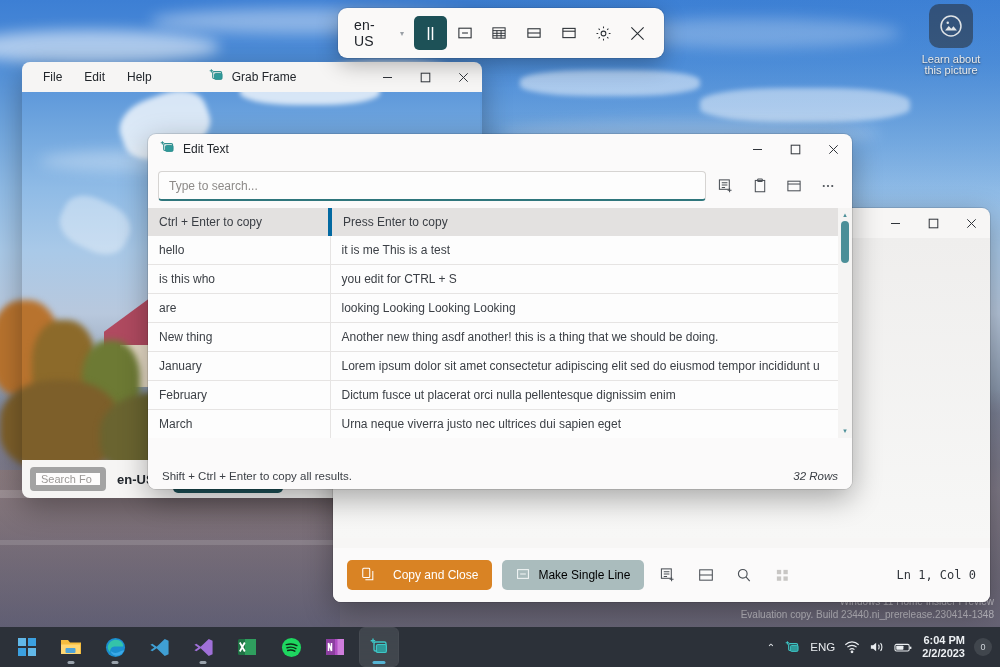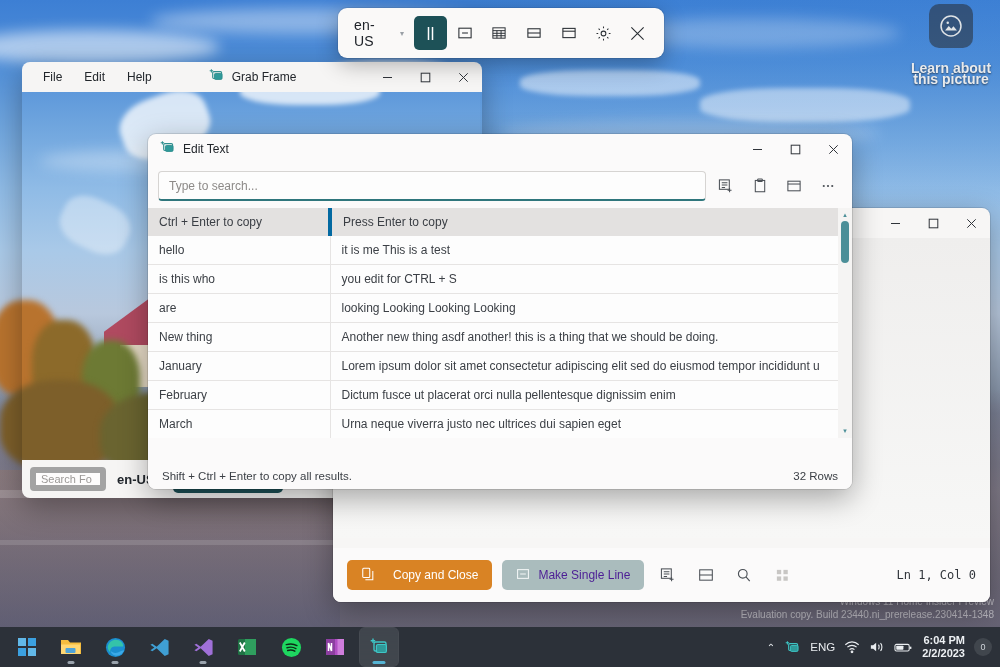--- a/index.html
+++ b/index.html
@@ -47,22 +47,22 @@
            width:7px;height:3px;border-radius:2px; background:#9aa3ad; }
   .tb-dot.on{ background:#55b4d4; width:13px; }
   #tb-right{ display:flex; align-items:center; gap:9px; padding-right:8px; color:#e9ecef; font-size:11px; }
   #tb-clock{ text-align:right; line-height:13px; font-size:11px; color:#eef1f4;font-weight:bold; }
   .sysicon{ display:flex; align-items:center; justify-content:center; }
 
   
   #learn{ position:absolute; right:8px; top:4px; width:82px; text-align:center; }
   #learn .chip{ width:44px;height:44px;border-radius:10px;background:rgba(40,44,50,0.55);
     margin:0 auto; display:flex;align-items:center;justify-content:center; }
-  #learn .cap{ margin-top:15px; font-size:14px; line-height:11px; color:#e8eaec;
-    text-shadow:0 1px 2px rgba(0,0,0,.6);font-weight:bold; }
+  #learn .cap{ margin-top:6px; font-size:11px; line-height:11px; color:#e8eaec;
+    text-shadow:0 1px 2px rgba(0,0,0,.6); }
 
   
   #watermark{ position:absolute; right:6px; bottom:46px; text-align:right;
     font-size:10px; line-height:13px; color:rgba(255,255,255,0.52); }
 
   
   .win{ position:absolute; background:#f6f5f4; border-radius:8px;
         box-shadow:0 9px 30px rgba(0,0,0,.33), 0 0 0 1px rgba(0,0,0,.10); }
   .titlebar{ height:30px; display:flex; align-items:center; }
   .wbtns{ display:flex; margin-left:auto; }
@@ -104,21 +104,21 @@
 
   
   #backwin{ left:333px; top:208px; width:657px; height:394px; border-radius:8px; background:#f7f6f5; }
   #backwin .titlebar{ justify-content:flex-end; }
   #backwin .body{ height:300px; background:linear-gradient(to bottom,#efeeed,#f7f7f6); }
   #backwin .bottombar{ position:absolute; left:0; bottom:0; width:100%; height:54px;
     background:#fbfafa; border-radius:0 0 8px 8px; display:flex; align-items:center;
     gap:10px; padding:0 14px; }
   .btn-orange{ background:#d98324; color:#fff; height:30px; border-radius:5px;
     display:flex;align-items:center;gap:18px;padding:0 14px;font-size:12px; }
-  .btn-sage{ background:#aabcbd; color:#4c1d95; height:30px; border-radius:5px;
+  .btn-sage{ background:#aabcbd; color:#000000; height:30px; border-radius:5px;
     display:flex;align-items:center;gap:8px;padding:0 14px;font-size:12px; }
   #lncol{ margin-left:auto; font-family:"DejaVu Sans Mono", monospace; font-size:12px; color:#31353b; }
 
   
   #editwin{ left:148px; top:134px; width:704px; height:355px; background:#fbfafa; }
   #editwin .titlebar{ padding-left:11px; gap:7px; }
   #edit-title{ font-size:12px; color:#22262b; }
   #searchrow{ height:44px; display:flex; align-items:center; padding:0 10px; gap:6px; background:#fbfafa; }
   #searchbox{ flex:1; height:30px; background:#fdfdfd; border:1px solid #d6d4d2;
     border-bottom:2px solid #2f767c; border-radius:4px; display:flex; align-items:center;
@@ -135,21 +135,21 @@
   table#grid col.c2{ width:100%; }
   #gridwrap{ position:relative; height:230px; overflow:hidden; }
   #vscroll{ position:absolute; right:0; top:0; width:14px; height:230px; background:#f5f4f3;
     display:flex; flex-direction:column; align-items:center; justify-content:space-between; }
   #vthumb{ position:absolute; top:13px; left:3px; width:8px; height:42px;
     background:#4c8f98; border-radius:4px; }
   .sarrow{ font-size:7px; color:#4c8f98; line-height:10px; padding:2px 0; }
   #editstatus{ position:absolute; left:0; bottom:0; width:100%; height:26px;
     background:#fbfafa; border-radius:0 0 8px 8px; display:flex; align-items:center;
     padding:0 14px; font-size:11.5px; color:#3c4046; }
-  #editstatus .rows{ margin-left:auto; }
+  #editstatus .rows{ margin-left:auto;font-style:italic; }
 </style>
 </head>
 <body>
 
 <div id="wallpaper">
   <div class="cloudstreak" style="left:-40px;top:30px;width:260px;height:34px;"></div>
   <div class="cloudstreak" style="left:150px;top:8px;width:320px;height:26px;opacity:.7;"></div>
   <div class="cloudstreak" style="left:600px;top:18px;width:300px;height:30px;opacity:.6;"></div>
   <div class="cloudstreak" style="left:40px;top:150px;width:200px;height:22px;opacity:.55;"></div>
   <div class="cloudstreak" style="left:500px;top:120px;width:380px;height:26px;opacity:.45;"></div>

